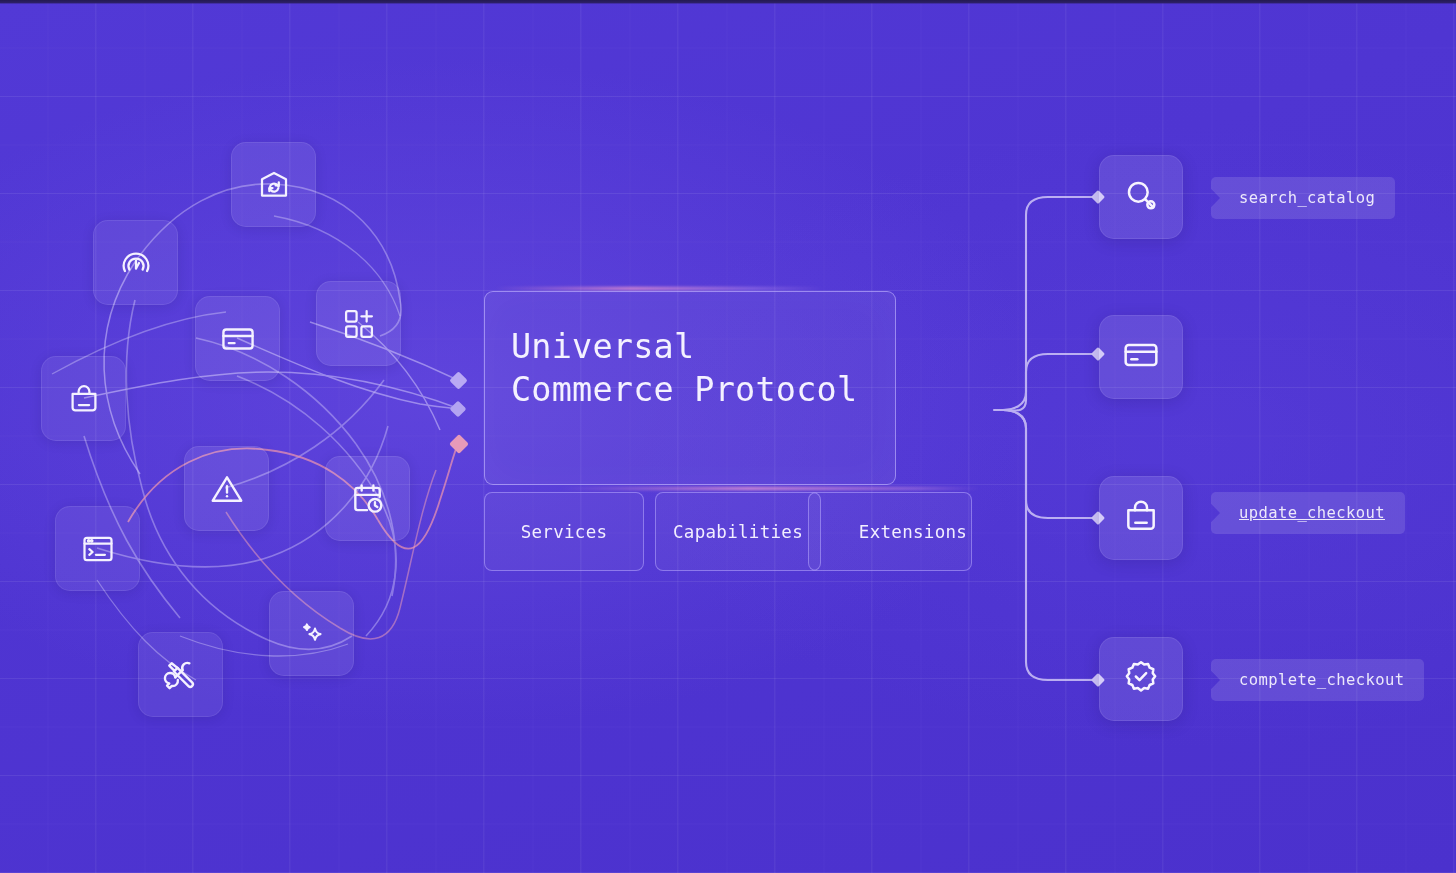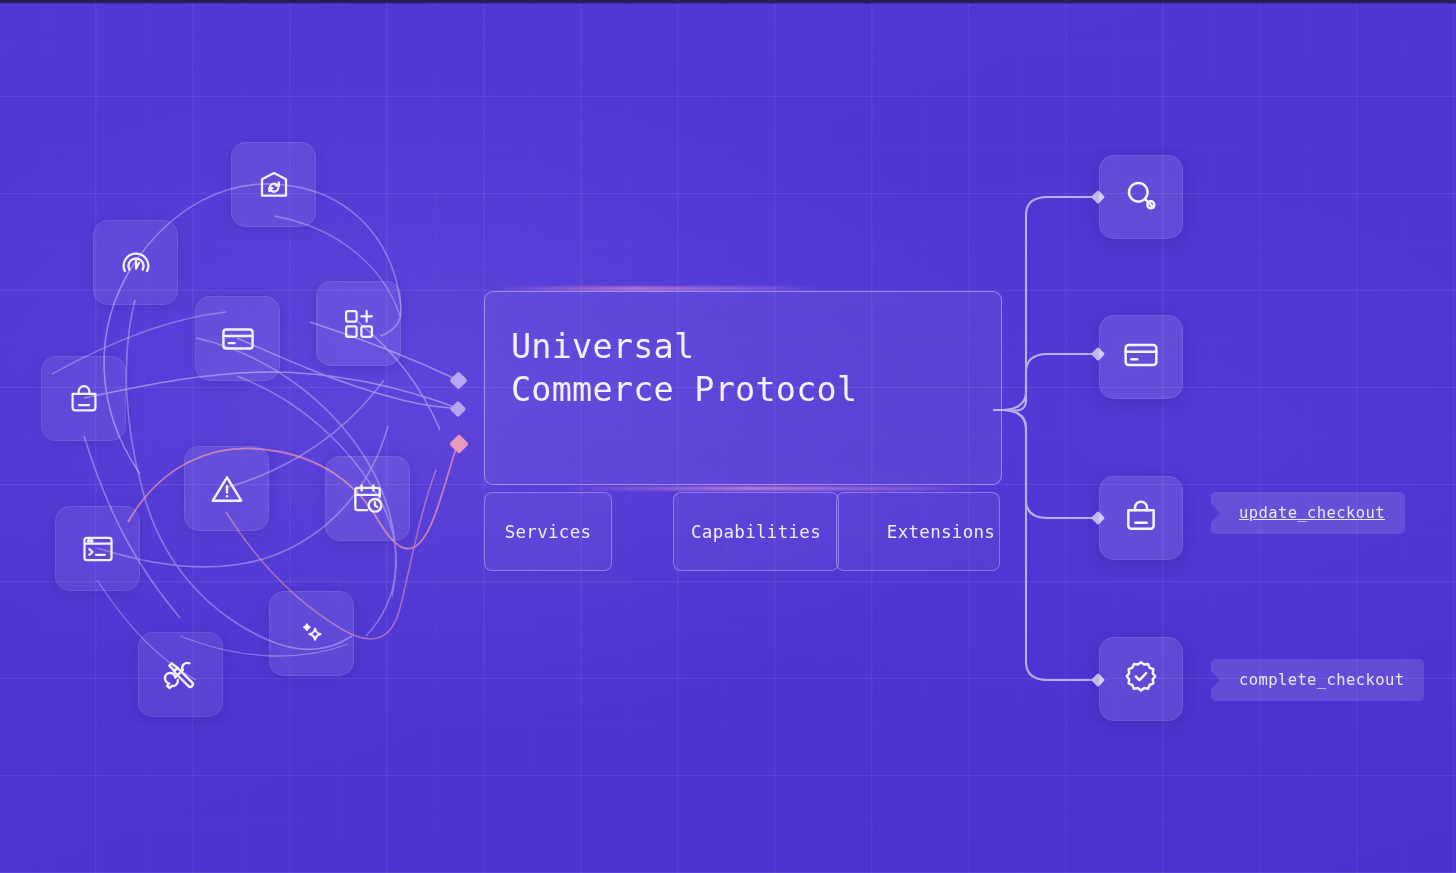--- a/index.html
+++ b/index.html
@@ -83,21 +83,21 @@
     background:rgba(255,255,255,.125);
     border-radius:5px;
     -webkit-clip-path:polygon(0 0, 100% 0, 100% 100%, 0 100%, 0 72%, 9px 50%, 0 28%);
     clip-path:polygon(0 0, 100% 0, 100% 100%, 0 100%, 0 72%, 9px 50%, 0 28%);
   }
 
   
   #hero-card {
     position:absolute;
     left:484px; top:291px;
-    width:518px; height:194px;
+    width:412px; height:194px;
     border-radius:9px;
     border:1.4px solid rgba(196,182,255,.62);
     background:rgba(255,255,255,.045);
     box-shadow:inset 0 0 44px rgba(255,255,255,.035);
   }
   #hero-title {
     position:absolute;
     left:26px; top:33px;
     color:#f4f1ff;
     font-size:33.5px;
@@ -126,23 +126,23 @@
     position:absolute;
     top:492px; height:79px;
     border-radius:8px;
     border:1.2px solid rgba(188,173,255,.52);
     background:rgba(255,255,255,.042);
     display:flex; align-items:center; justify-content:center;
     color:#f2eeff;
     font-size:17.5px;
     letter-spacing:.3px;
   }
-  #sub-0 { left:484px; width:128px; }
-  #sub-1 { left:655px; width:166px;margin-left:18px; }
-  #sub-2 { left:836px; width:164px;padding-left:46px; }
+  #sub-0 { left:484px; width:160px; }
+  #sub-1 { left:655px; width:166px; }
+  #sub-2 { left:808px; width:164px;padding-left:46px; }
 </style>
 </head>
 <body>
 
 <div id="stage">
 
   <div class="bg-base"></div>
   <div class="bg-grid-fine"></div>
   <div class="bg-grid"></div>
   <div class="top-bar"></div>
@@ -356,20 +356,23 @@
 
   <div class="node-tile" style="left:1099px;top:155px;">
     <span>
       <svg width="40" height="40" viewBox="0 0 24 24" fill="none" stroke="#f7f4ff" stroke-width="1.5" stroke-linecap="round" stroke-linejoin="round">
         <circle cx="10.4" cy="10.4" r="5.6"></circle>
         <path d="M14.6 14.6 19.4 19.4"></path>
         <circle cx="17.9" cy="17.9" r="2.1"></circle>
       </svg>
     </span>
   </div>
+  <div class="tag" style="left:1211px;top:177px;">
+    <span>search_catalog</span>
+  </div>
 
   <div class="node-tile" style="left:1099px;top:315px;">
     <span>
       <svg width="40" height="40" viewBox="0 0 24 24" fill="none" stroke="#f7f4ff" stroke-width="1.5" stroke-linecap="round" stroke-linejoin="round">
         <rect x="2.8" y="6" width="18.4" height="12" rx="1.8"></rect>
         <path d="M2.8 10.1h18.4"></path>
         <path d="M6.2 14.6h3.6"></path>
       </svg>
     </span>
   </div>

